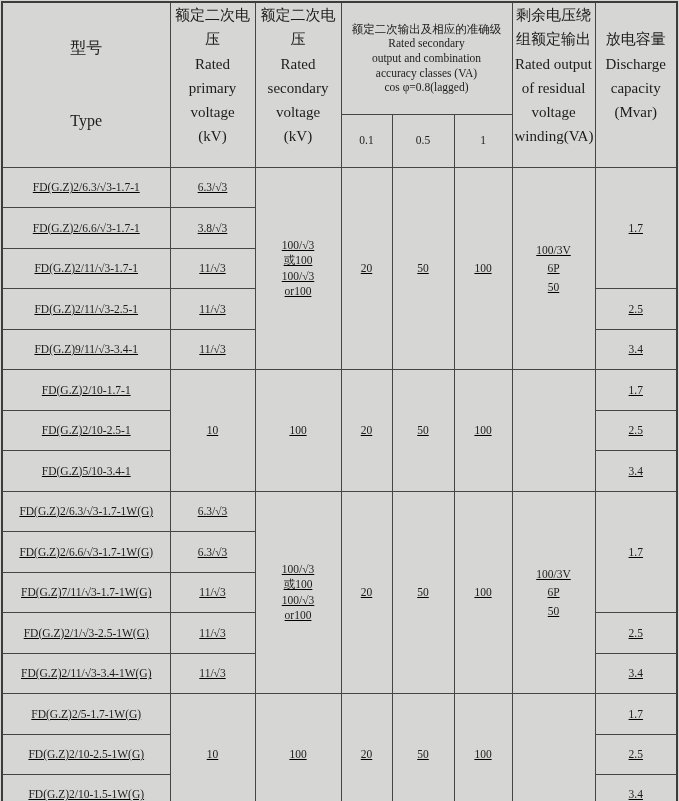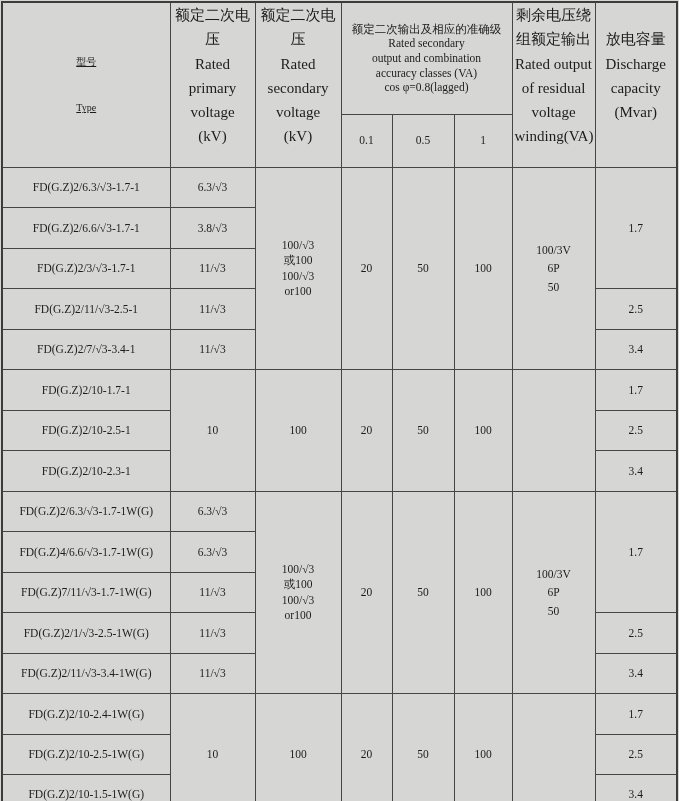--- a/index.html
+++ b/index.html
@@ -32,22 +32,22 @@
     color: #1c1c1c;
     text-align: center;
     vertical-align: middle;
     white-space: pre-line;
     padding: 0 2px;
     line-height: 1.45;
     overflow: hidden;
   }
   thead tr.main-head { height: 97px; }
   thead tr.sub-head  { height: 46px; }
-  tbody tr { height: 40.5px; }
-  th.h-type { line-height: 2.3; font-size: 10px; text-decoration: underline; }
+  tbody tr { height: 40.5px; text-decoration: underline; }
+  th.h-type { line-height: 2.3; font-size: 16px; }
   th.vhead { line-height: 1.62; font-size: 15px; padding-bottom: 18px; }
   th.h-output { line-height: 1.28; font-size: 11.5px; }
   td.multiline { line-height: 1.35; }
   td.residual-cell { line-height: 1.6; }
   .watermark {
     position: absolute;
     left: 0;
     top: 737px;
     z-index: 5;
     pointer-events: none;
@@ -137,89 +137,89 @@
         <td rowspan="5" class="residual-cell">100/3V
 6P
 50</td>
         <td rowspan="3">1.7</td>
       </tr>
       <tr>
         <td>FD(G.Z)2/6.6/√3-1.7-1</td>
         <td>3.8/√3</td>
       </tr>
       <tr>
-        <td>FD(G.Z)2/3/√3-1.7-1</td>
+        <td>FD(G.Z)2/11/√3-1.7-1</td>
         <td>11/√3</td>
       </tr>
       <tr>
         <td>FD(G.Z)2/11/√3-2.5-1</td>
         <td>11/√3</td>
         <td>2.5</td>
       </tr>
       <tr>
-        <td>FD(G.Z)2/7/√3-3.4-1</td>
+        <td>FD(G.Z)9/11/√3-3.4-1</td>
         <td>11/√3</td>
         <td>3.4</td>
       </tr>
 
       <tr>
         <td>FD(G.Z)2/10-1.7-1</td>
         <td rowspan="3">10</td>
         <td rowspan="3">100</td>
         <td rowspan="3">20</td>
         <td rowspan="3">50</td>
         <td rowspan="3">100</td>
         <td rowspan="3"></td>
         <td>1.7</td>
       </tr>
       <tr>
         <td>FD(G.Z)2/10-2.5-1</td>
         <td>2.5</td>
       </tr>
       <tr>
-        <td>FD(G.Z)2/10-2.3-1</td>
+        <td>FD(G.Z)5/10-3.4-1</td>
         <td>3.4</td>
       </tr>
 
       <tr>
         <td>FD(G.Z)2/6.3/√3-1.7-1W(G)</td>
         <td>6.3/√3</td>
         <td rowspan="5" class="multiline">100/√3
 或100
 100/√3
 or100</td>
         <td rowspan="5">20</td>
         <td rowspan="5">50</td>
         <td rowspan="5">100</td>
         <td rowspan="5" class="residual-cell">100/3V
 6P
 50</td>
         <td rowspan="3">1.7</td>
       </tr>
       <tr>
-        <td>FD(G.Z)4/6.6/√3-1.7-1W(G)</td>
+        <td>FD(G.Z)2/6.6/√3-1.7-1W(G)</td>
         <td>6.3/√3</td>
       </tr>
       <tr>
         <td>FD(G.Z)7/11/√3-1.7-1W(G)</td>
         <td>11/√3</td>
       </tr>
       <tr>
         <td>FD(G.Z)2/1/√3-2.5-1W(G)</td>
         <td>11/√3</td>
         <td>2.5</td>
       </tr>
       <tr>
         <td>FD(G.Z)2/11/√3-3.4-1W(G)</td>
         <td>11/√3</td>
         <td>3.4</td>
       </tr>
 
       <tr>
-        <td>FD(G.Z)2/10-2.4-1W(G)</td>
+        <td>FD(G.Z)2/5-1.7-1W(G)</td>
         <td rowspan="3">10</td>
         <td rowspan="3">100</td>
         <td rowspan="3">20</td>
         <td rowspan="3">50</td>
         <td rowspan="3">100</td>
         <td rowspan="3"></td>
         <td>1.7</td>
       </tr>
       <tr>
         <td>FD(G.Z)2/10-2.5-1W(G)</td>

